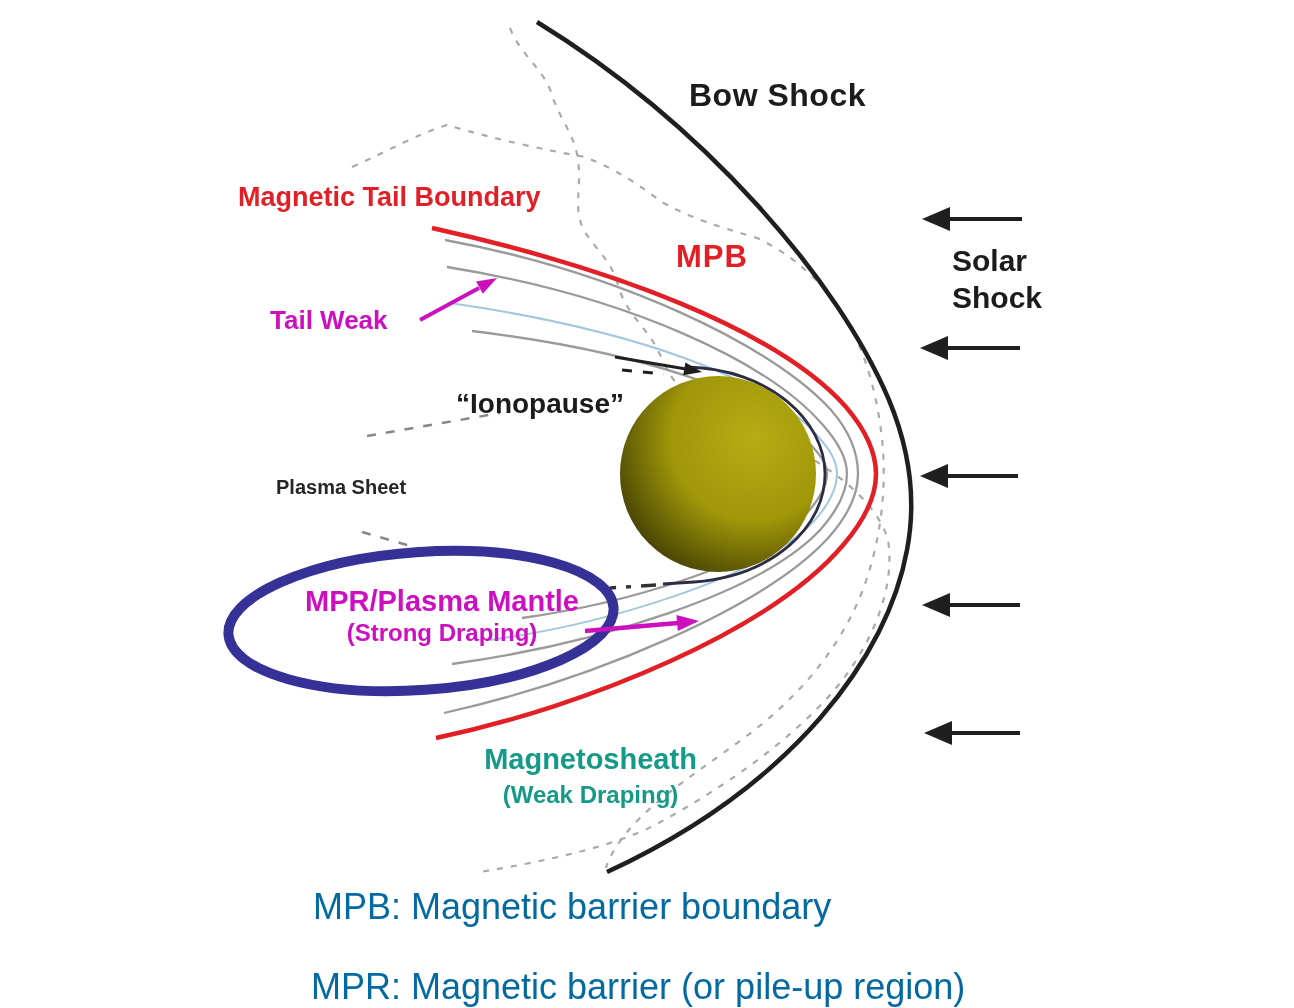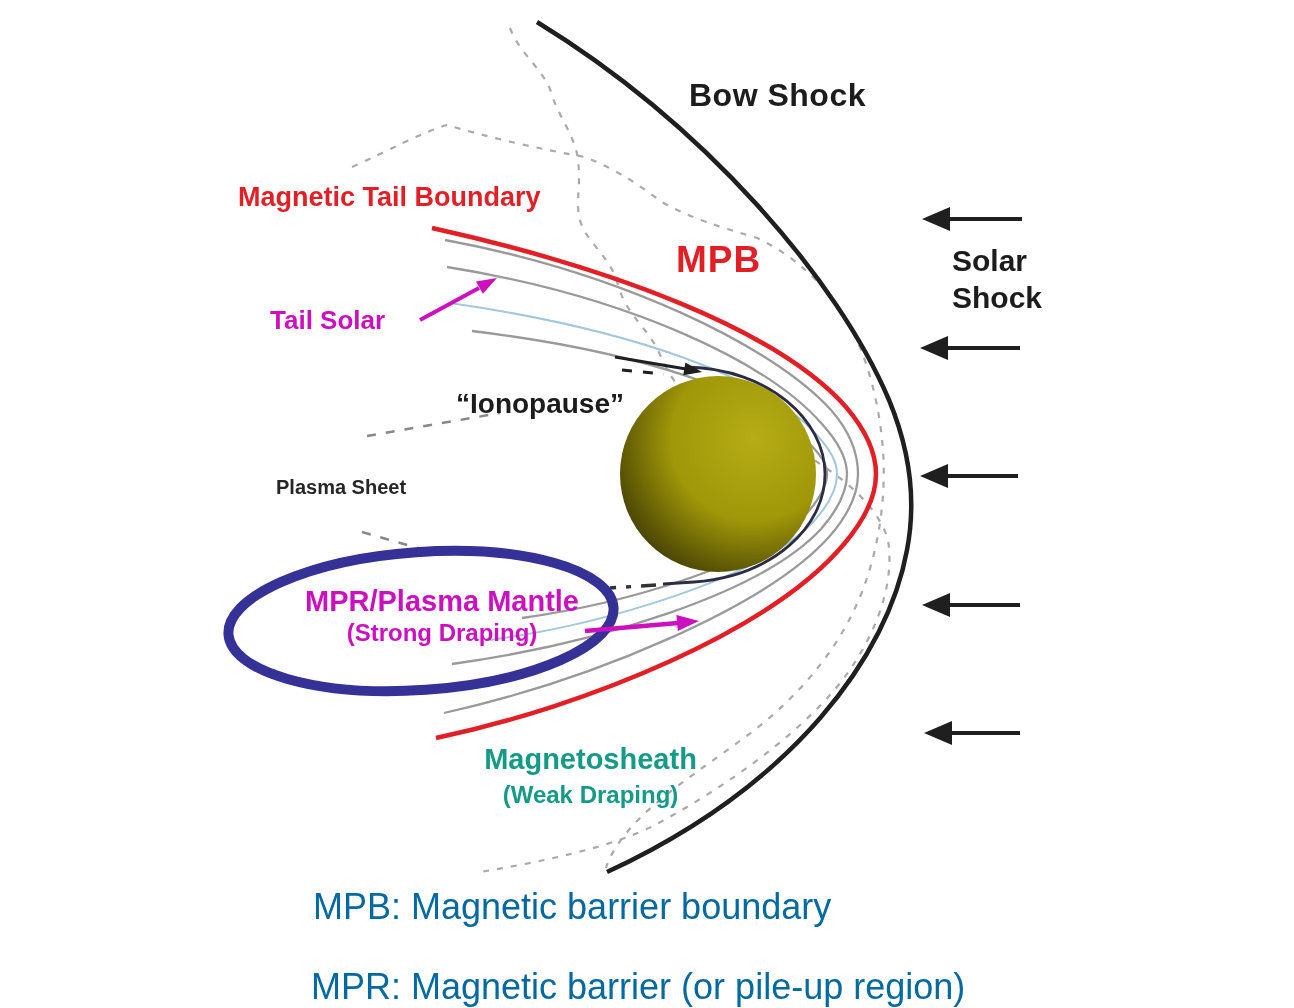--- a/index.html
+++ b/index.html
@@ -17,21 +17,21 @@
     font-weight:bold;
     white-space:nowrap;
     line-height:1.1;
   }
   .lbl-black{color:#1c1c1c;}
   .lbl-red{color:#e31f26;}
   .lbl-magenta{color:#cc10c0;}
   .lbl-teal{color:#169a88;}
   .bow-shock-label{left:672px;top:78px;font-size:32px;letter-spacing:.5px;margin-left:17px;}
   .mtb-label{left:238px;top:183px;font-size:27px;text-align:right;}
-  .mpb-label{left:676px;top:240px;font-size:37px;letter-spacing:1px;}
+  .mpb-label{left:676px;top:240px;font-size:31px;letter-spacing:1px;}
   .tail-lobes-label{left:270px;top:306px;font-size:26px;}
   .ionopause-label{left:456px;top:341px;font-size:28px;margin-top:48px;}
   .plasma-sheet-label{left:276px;top:476px;font-size:20px;color:#262626;}
   .mpr-group{left:292px;top:586px;width:300px;text-align:center;}
   .mpr-line1{font-size:29px;display:block;}
   .mpr-line2{font-size:24px;display:block;margin-top:2px;}
   .msheath-group{left:448px;top:744px;width:285px;text-align:center;}
   .msheath-line1{font-size:29px;display:block;}
   .msheath-line2{font-size:24px;display:block;margin-top:6px;}
   .solar-wind-label{left:952px;top:242px;font-size:30px;line-height:37px;}
@@ -120,21 +120,21 @@
       <polygon points="924,733 952,721 952,745" fill="#1f1f1f"></polygon>
     </g>
   </svg>
 
   <div class="lbl lbl-black bow-shock-label">Bow Shock</div>
 
   <div class="lbl lbl-red mtb-label">Magnetic Tail Boundary</div>
 
   <div class="lbl lbl-red mpb-label">MPB</div>
 
-  <div class="lbl lbl-magenta tail-lobes-label">Tail Solar</div>
+  <div class="lbl lbl-magenta tail-lobes-label">Tail Weak</div>
 
   <div class="lbl lbl-black ionopause-label">“Ionopause”</div>
 
   <div class="lbl plasma-sheet-label">Plasma Sheet</div>
 
   <div class="lbl lbl-magenta mpr-group">
     <span class="mpr-line1">MPR/Plasma Mantle</span>
     <span class="mpr-line2">(Strong Draping)</span>
   </div>
 

